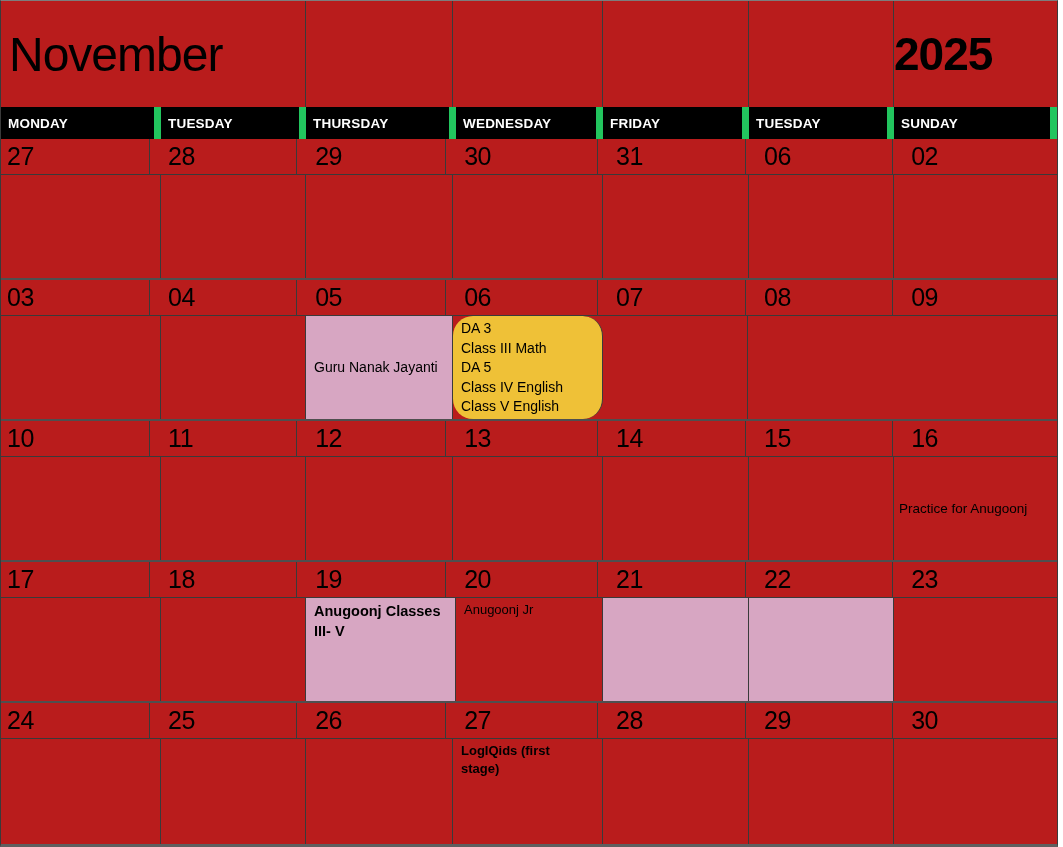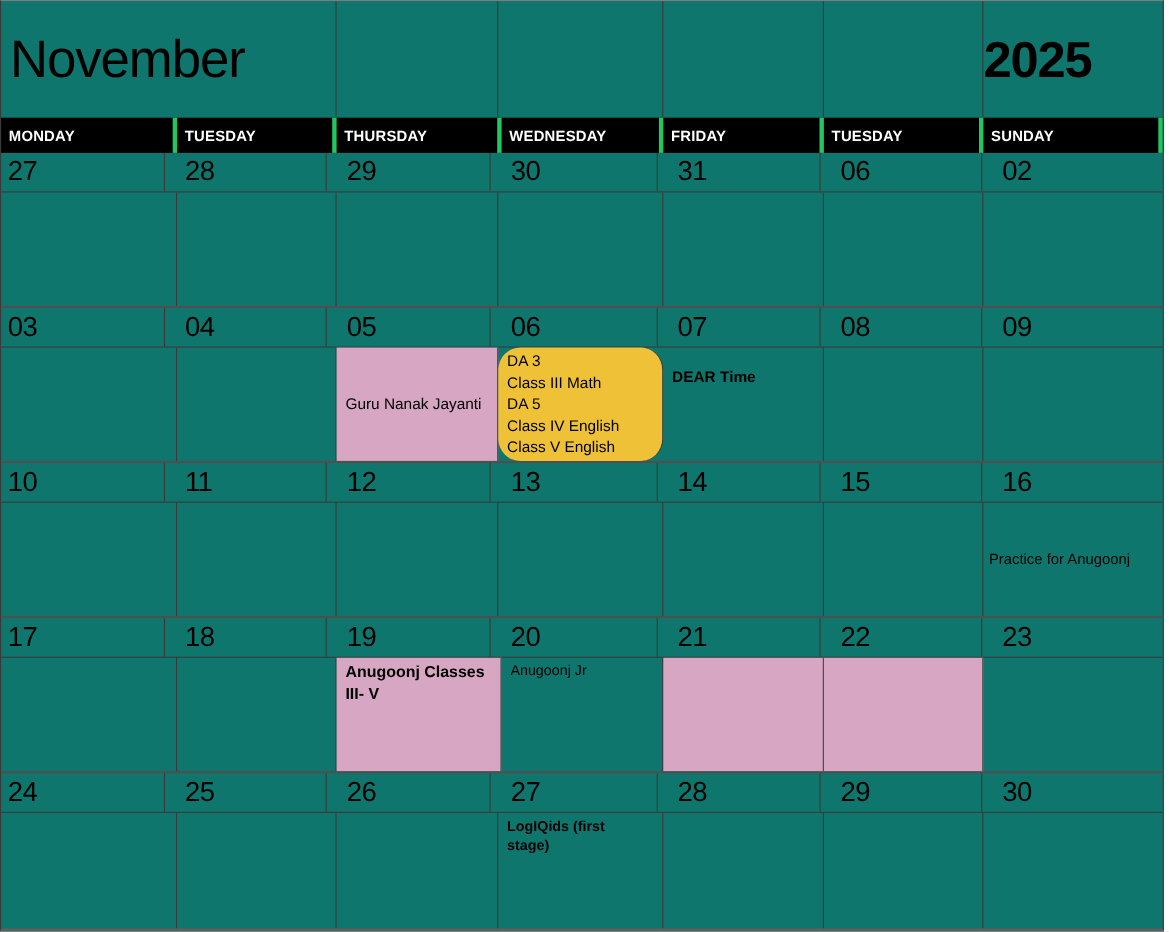--- a/index.html
+++ b/index.html
@@ -8,39 +8,39 @@
     width:1063px; height:847px; overflow:hidden;
     font-family:"Liberation Sans","DejaVu Sans",sans-serif;
     color:#000;
   }
   .cal {
     width:1058px; height:847px;
     border-top:1px solid #7d7d7d;
     border-left:1px solid #3a3a3a;
     border-right:1px solid #3a3a3a;
     border-bottom:3px solid #5f5f5f;
-    background:#0f766e;
+    background:#b91c1c;
   }
   .row { display:flex; width:1056px; }
   .c1{width:160px}.c2{width:145px}.c3{width:147px}.c4{width:150px}
   .c5{width:146px}.c6{width:145px}.c7{width:163px}
   .cspan12{width:305px}
   .cell { border-right:1px solid #3a3a3a; height:100%; overflow:hidden; }
   .cell:last-child { border-right:none; }
 
   
   .row-title { height:106px; align-items:center; }
   .row-title .cell { display:flex; align-items:center; height:106px; }
   .month-name { font-size:48px; font-weight:400; padding-left:8px; letter-spacing:-1px; }
   .year-cell { }
   .year-label { font-size:46px; font-weight:700; padding-right:8px; letter-spacing:-1px; }
 
   
   .row-dow { height:32px; background:#000; }
-  .row-dow .cell { border-right:4px solid #22c55e; display:flex; align-items:center; }
+  .row-dow .cell { border-right:7px solid #22c55e; display:flex; align-items:center; }
   .dow { color:#fff; font-size:13.5px; font-weight:700; padding-left:7px; letter-spacing:0.2px; }
 
   
   .row-date { height:36px; border-bottom:1px solid #3a3a3a;gap:12px; }
   .row-date .cell { font-size:25px; font-weight:400; padding:3px 0 0 6px; letter-spacing:-0.5px; }
 
   
   .row-event { height:105px; border-bottom:2px solid #4f4f4f; }
   .row-event:last-of-type { border-bottom:none; }
   .row-event .cell { font-size:14px; line-height:19.5px; padding:3px 4px 0 8px; white-space:pre-line; }
@@ -127,21 +127,20 @@
   </div>
   <div class="row row-event">
     <div class="cell c1"><span></span></div>
     <div class="cell c2"><span></span></div>
     <div class="cell c3 bg-pink v-mid"><span>Guru Nanak Jayanti</span></div>
     <div class="cell c4 bg-yellow"><span>DA 3
 Class III Math
 DA 5
 Class IV English
 Class V English</span></div>
-    <div class="cell c5 bold pt17"><span>DEAR Time</span></div>
     <div class="cell c6"><span></span></div>
     <div class="cell c7"><span></span></div>
   </div>
 
   <div class="row row-date">
     <div class="cell c1">10</div>
     <div class="cell c2">11</div>
     <div class="cell c3">12</div>
     <div class="cell c4">13</div>
     <div class="cell c5">14</div>

